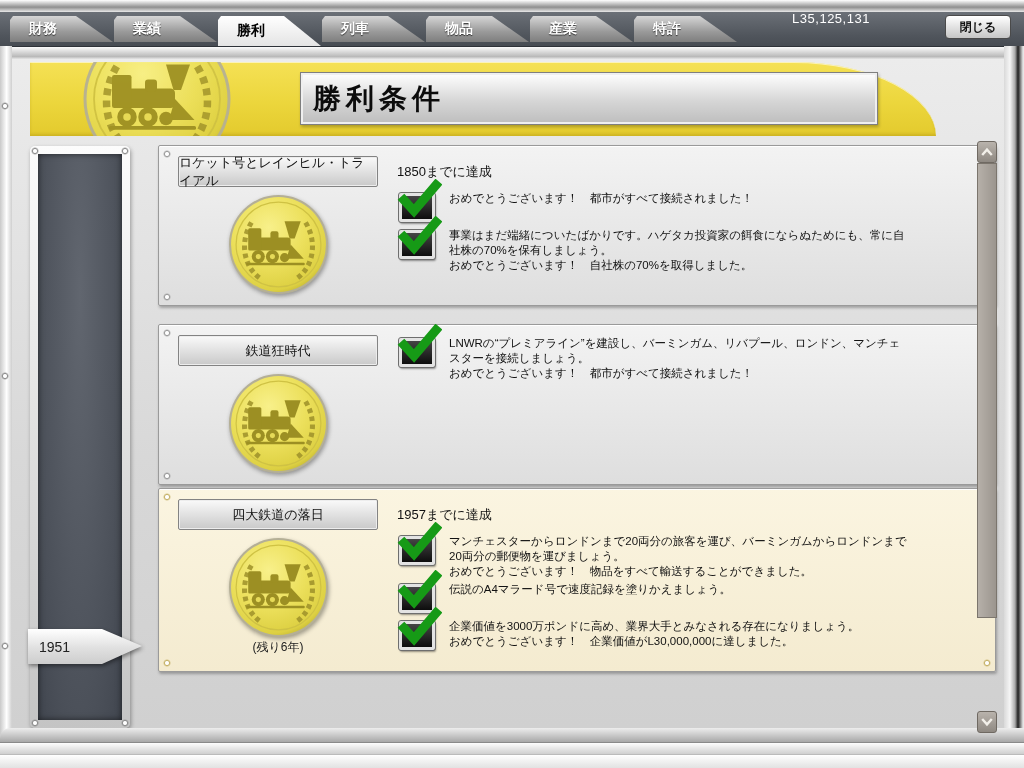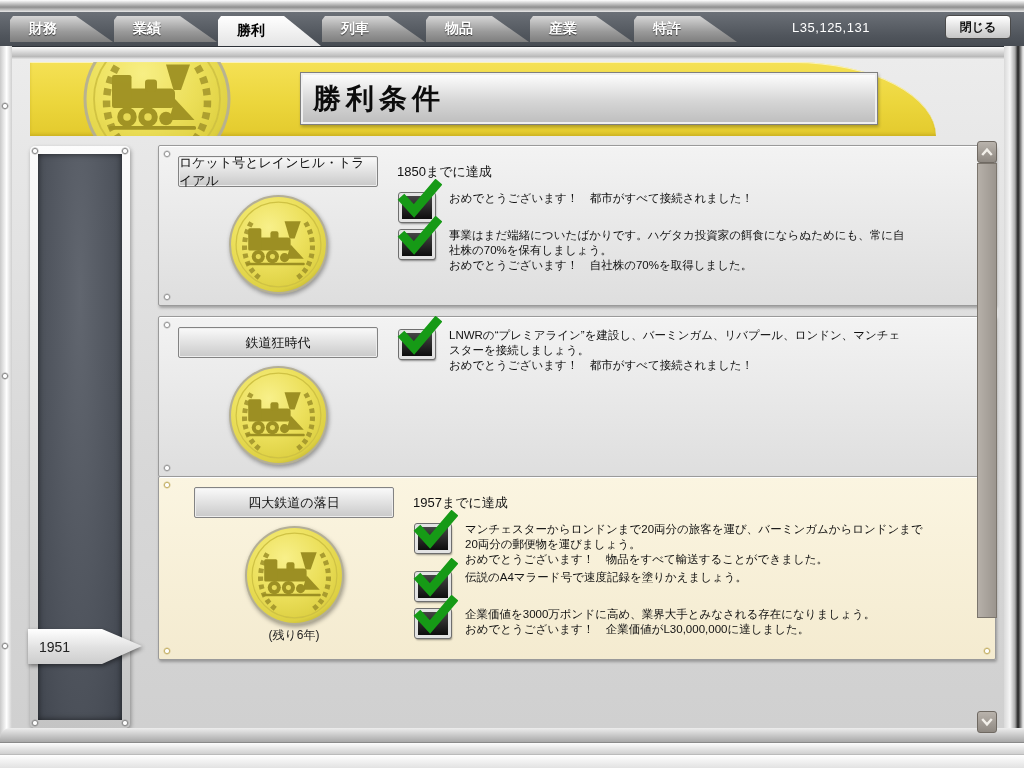--- a/index.html
+++ b/index.html
@@ -19,21 +19,21 @@
 
   .tabs{position:absolute;left:10px;top:16px;display:flex;}
   .tab{width:103px;height:26px;margin-right:1px;
       clip-path:polygon(3px 0,66px 0,100% 100%,0 100%,0 4px);
       background:linear-gradient(180deg,#d6d6d6,#9a9a9a 60%,#7e7e7e);
       color:#fff;font-size:14px;font-weight:bold;text-shadow:0 1px 1px #333;
       display:flex;align-items:center;cursor:pointer;}
   .tab span{width:66px;text-align:center;}
   .tab.active{height:30px;background:linear-gradient(180deg,#ffffff,#e4e4e4);
       color:#000;text-shadow:none;}
-  .cash{position:absolute;left:770px;top:20px;width:122px;text-align:center;
+  .cash{position:absolute;left:770px;top:11px;width:122px;text-align:center;
       color:#fff;font-size:13px;letter-spacing:.5px;}
   .close-btn{position:absolute;right:13px;top:15px;width:64px;height:22px;
       background:linear-gradient(180deg,#ffffff,#c6c6c6);
       border:1px solid #4a4a4a;border-radius:4px;
       box-shadow:inset 0 1px 0 #fff;
       display:flex;align-items:center;justify-content:center;
       font-size:12px;font-weight:bold;color:#111;cursor:pointer;}
 
   
   .banner{position:absolute;left:30px;top:62px;width:906px;height:74px;
@@ -72,28 +72,28 @@
   .panel{position:absolute;left:158px;width:838px;box-sizing:border-box;
       border:1px solid #9a9a9a;border-radius:2px;display:flex;
       box-shadow:inset 0 1px 0 #fff,1px 2px 3px rgba(0,0,0,.28);
       background-image:
         radial-gradient(circle at 8px 8px,#fff 0 1.5px,#9b9b9b 2.5px,transparent 4px),
         radial-gradient(circle at calc(100% - 8px) 8px,#fff 0 1.5px,#9b9b9b 2.5px,transparent 4px),
         radial-gradient(circle at 8px calc(100% - 8px),#fff 0 1.5px,#9b9b9b 2.5px,transparent 4px),
         radial-gradient(circle at calc(100% - 8px) calc(100% - 8px),#fff 0 1.5px,#9b9b9b 2.5px,transparent 4px),
         linear-gradient(180deg,#f3f3f3,#dedede);}
   .panel.p1{top:145px;height:161px;}
-  .panel.p2{top:316px;height:161px;}
-  .panel.p3{top:476px;height:184px;
+  .panel.p2{top:324px;height:161px;}
+  .panel.p3{top:488px;height:184px;
       background-image:
         radial-gradient(circle at 8px 8px,#fff 0 1.5px,#c6b26a 2.5px,transparent 4px),
         radial-gradient(circle at calc(100% - 8px) 8px,#fff 0 1.5px,#c6b26a 2.5px,transparent 4px),
         radial-gradient(circle at 8px calc(100% - 8px),#fff 0 1.5px,#c6b26a 2.5px,transparent 4px),
         radial-gradient(circle at calc(100% - 8px) calc(100% - 8px),#fff 0 1.5px,#c6b26a 2.5px,transparent 4px),
-        linear-gradient(180deg,#fbf5e1,#f4ebd0); padding-left: 16px;}
+        linear-gradient(180deg,#fbf5e1,#f4ebd0);}
 
   .panel-left{width:238px;flex:none;display:flex;flex-direction:column;
       align-items:center;padding-top:10px;}
   .head-btn{width:200px;height:31px;box-sizing:border-box;
       background:linear-gradient(180deg,#fafafa,#c9c9c9);
       border:1px solid #838383;border-radius:2px;
       box-shadow:inset 0 0 0 1px #ededed;
       display:flex;align-items:center;justify-content:center;
       font-size:13px;color:#111;}
   .coin{width:101px;height:101px;margin-top:7px;

